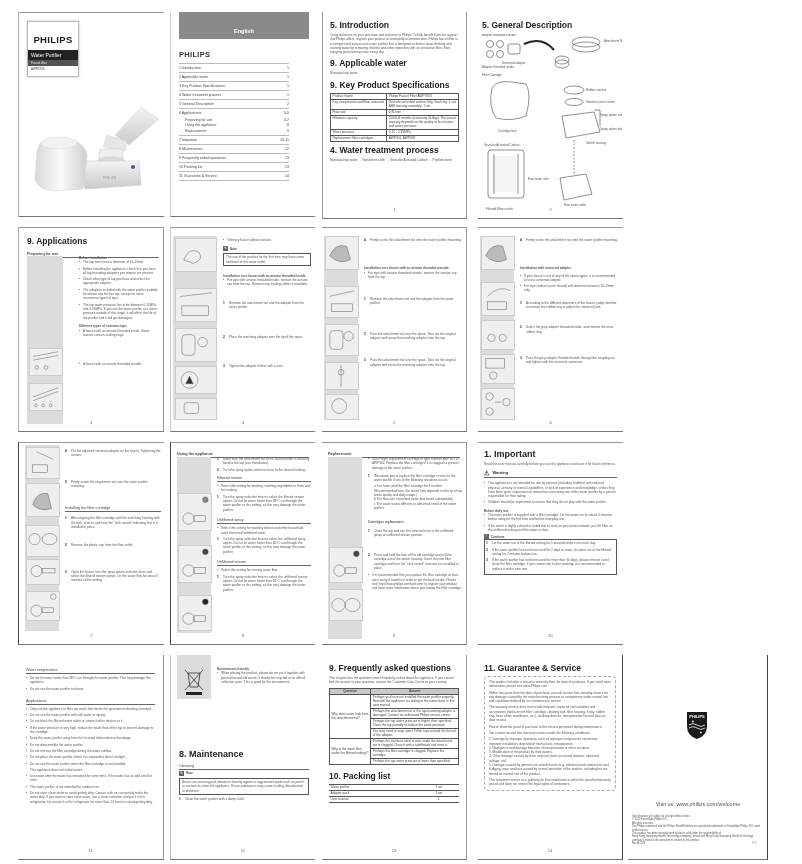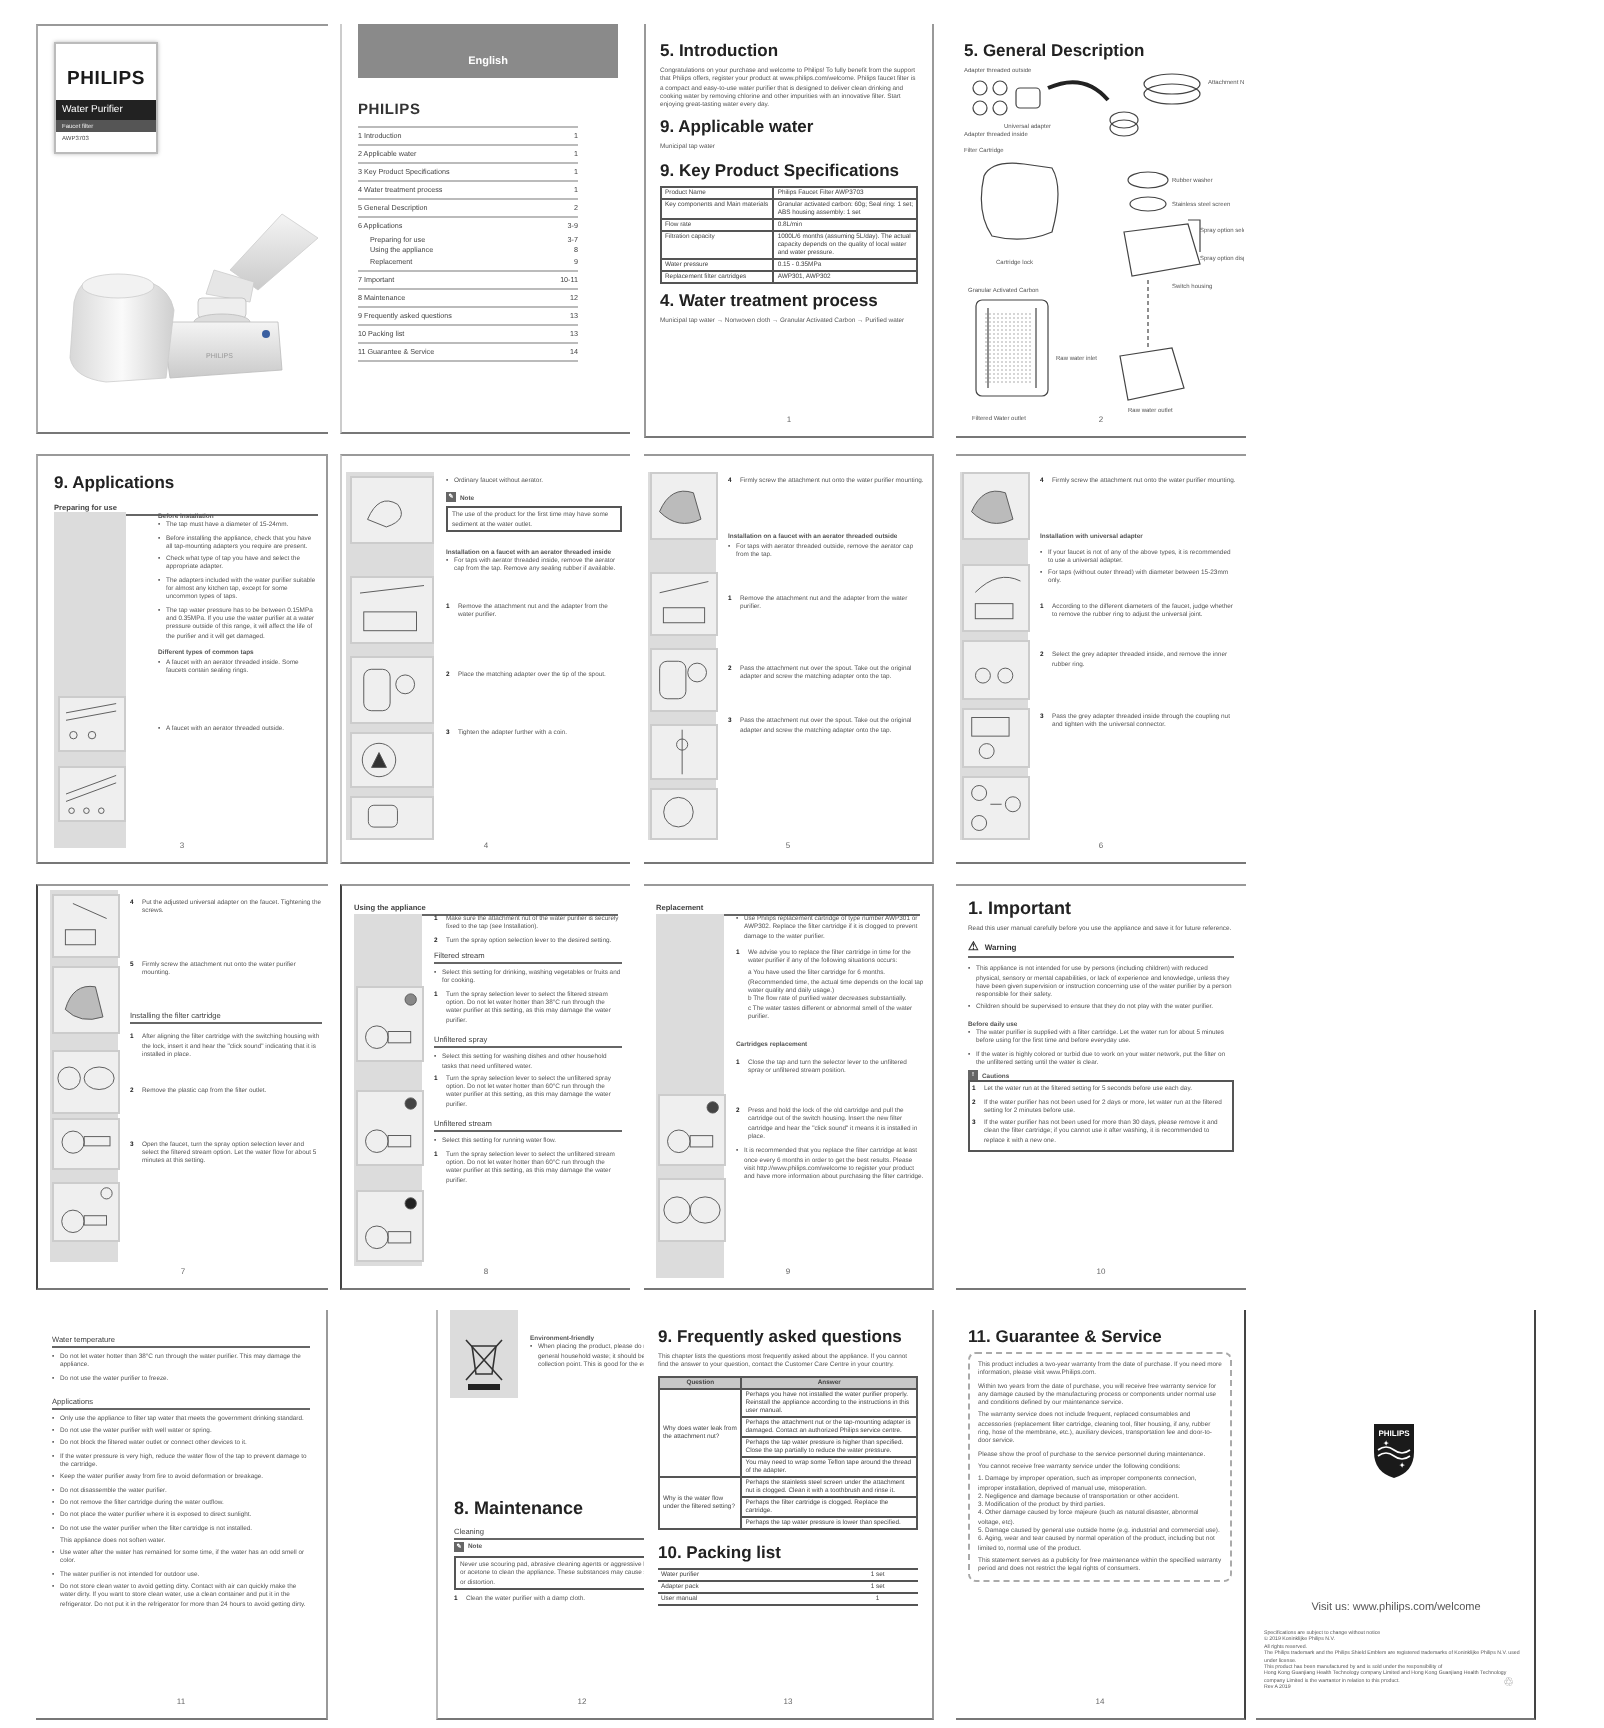--- a/index.html
+++ b/index.html
@@ -599,21 +599,21 @@
     <div class="bullet">Do not place the water purifier where it is exposed to direct sunlight.</div>
     <div class="bullet">Do not use the water purifier when the filter cartridge is not installed.</div>
     <div style="padding-left:4px;margin-bottom:2px;">This appliance does not soften water.</div>
     <div class="bullet">Use water after the water has remained for some time, if the water has an odd smell or color.</div>
     <div class="bullet">The water purifier is not intended for outdoor use.</div>
     <div class="bullet">Do not store clean water to avoid getting dirty. Contact with air can quickly make the water dirty. If you want to store clean water, use a clean container and put it in the refrigerator. Do not put it in the refrigerator for more than 24 hours to avoid getting dirty.</div>
   </div>
   <div class="pnum">11</div>
 </div>
 
-<div class="page pg-border-b" style="left:170px;top:655px;width:145px;height:205px;border-left:0.6px solid #bbb;margin-left:48px;">
+<div class="page pg-border-b" style="left:170px;top:655px;width:145px;height:205px;border-left:0.6px solid #bbb;">
   <div class="gray-col" style="left:6px;top:0;width:34px;height:44px;"></div>
   <div class="illus" style="left:6px;top:12px;width:34px;height:32px;background:#dcdcdc;border:none;">
     <svg viewBox="0 0 34 32">
         <g stroke="#333" stroke-width="0.8" fill="none">
           <path d="M11 6 L23 6 L21 20 L13 20 Z"></path>
           <path d="M8 3 L26 23 M26 3 L8 23"></path>
         </g>
         <rect x="9" y="25" width="16" height="3" fill="#222"></rect>
       </svg>
   </div>

